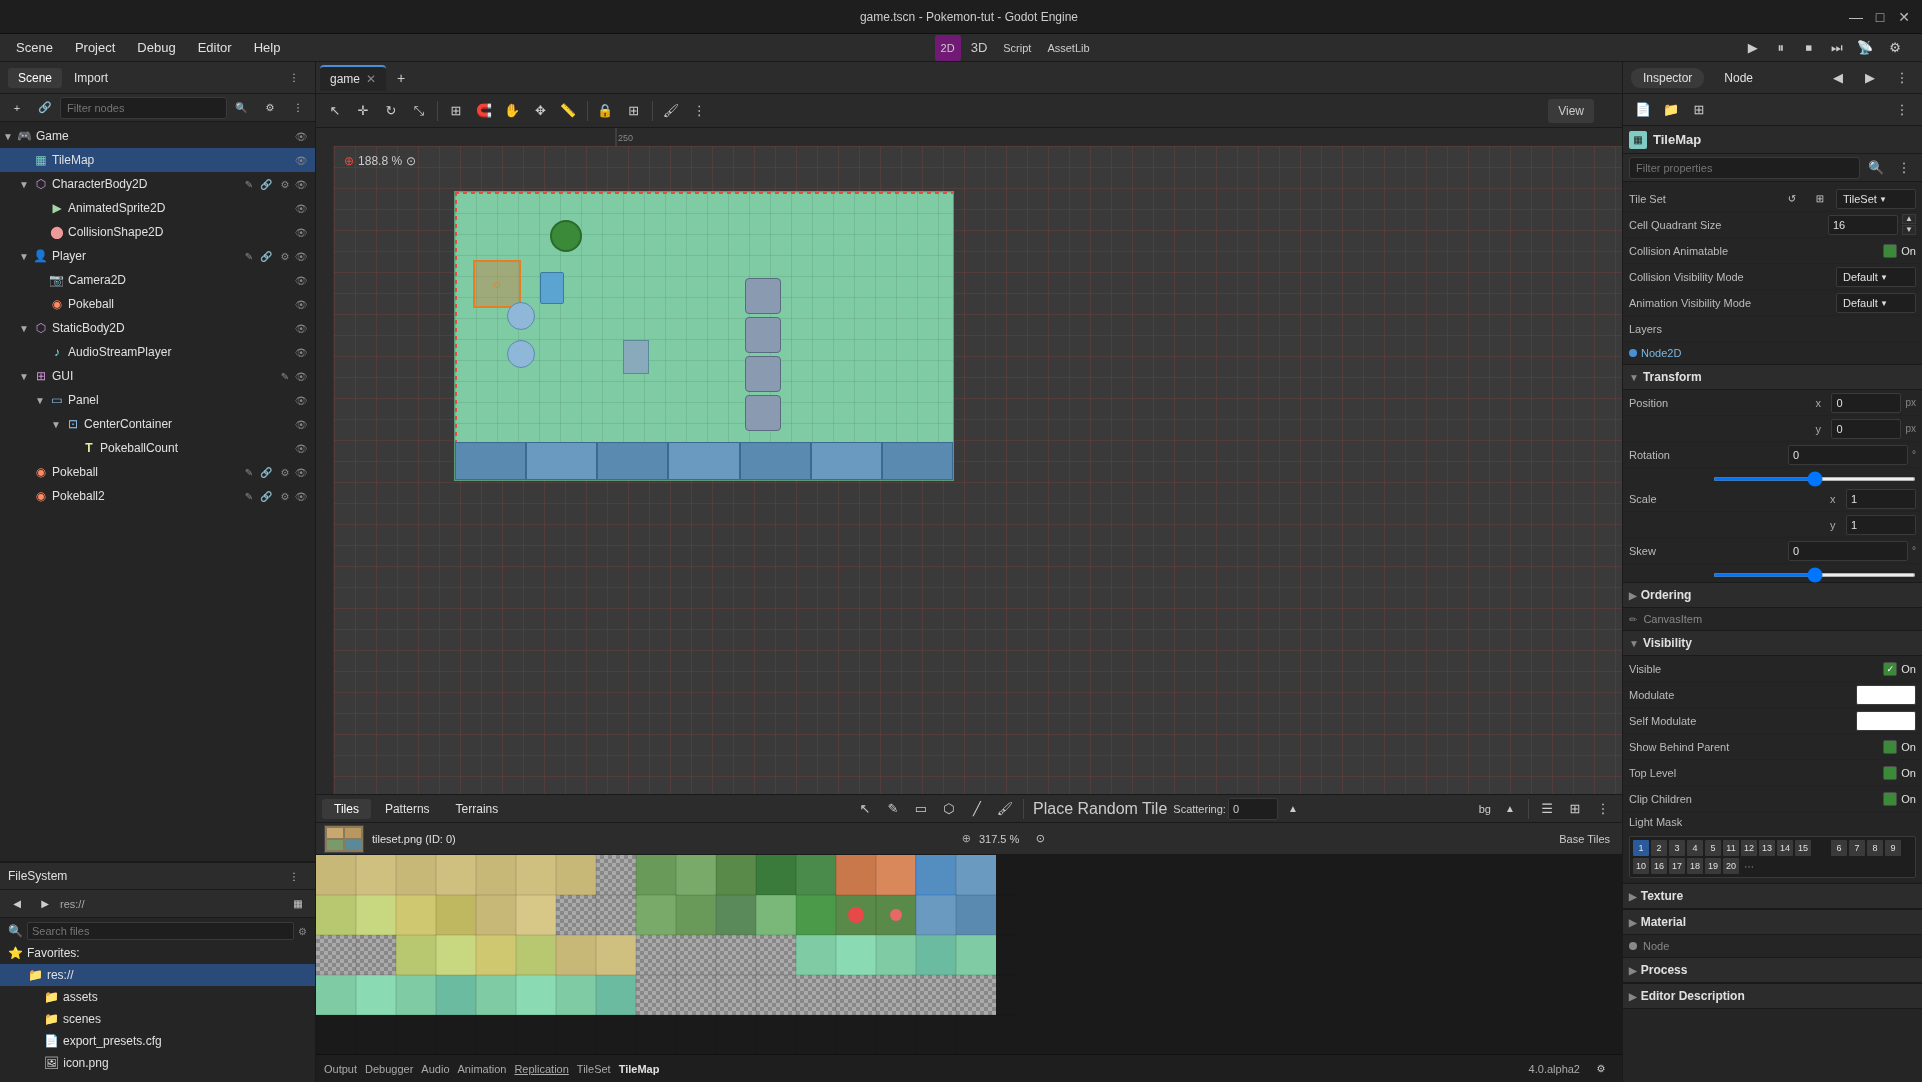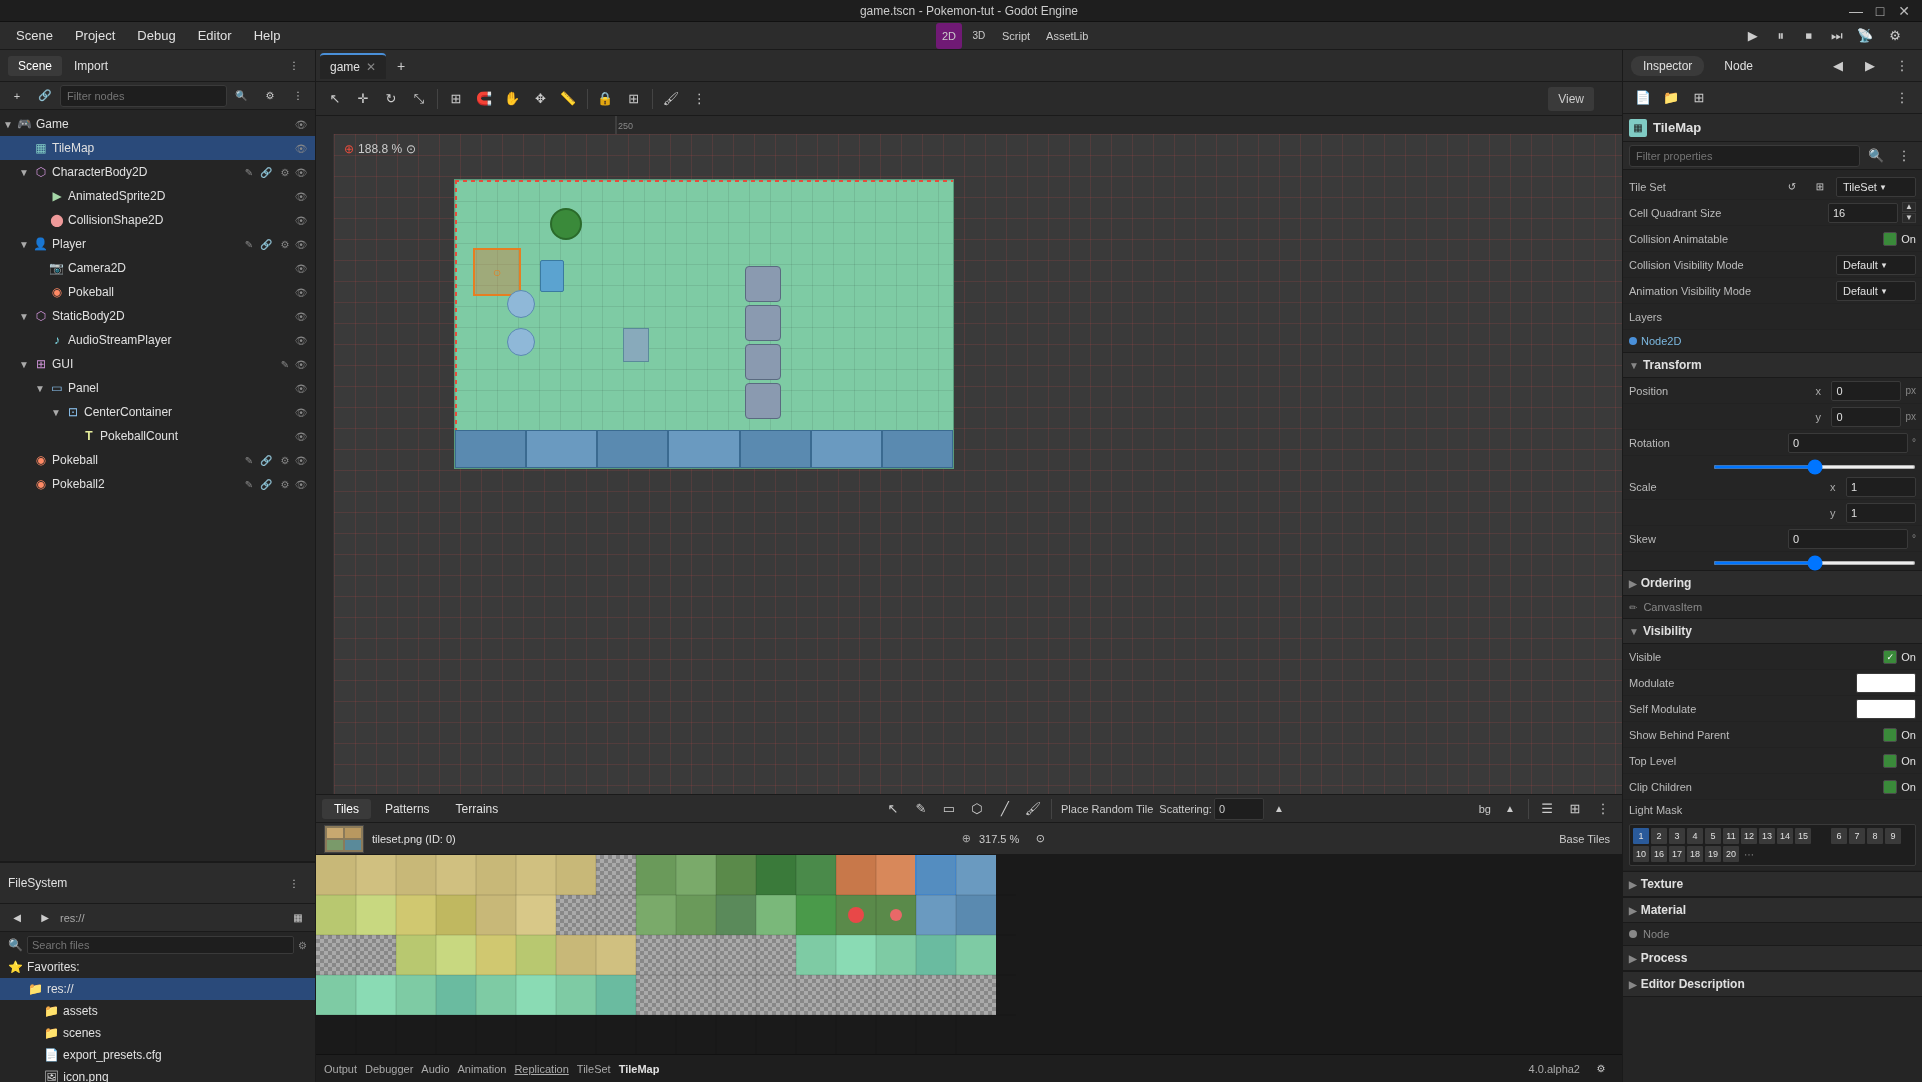--- a/index.html
+++ b/index.html
@@ -11,21 +11,21 @@
       width: 1922px;
       height: 1082px;
       overflow: hidden;
       display: flex;
       flex-direction: column;
     }
 
     
     .title-bar {
       background: #1e1e1e;
-      height: 22px;
+      height: 34px;
       display: flex;
       align-items: center;
       justify-content: space-between;
       padding: 0 10px;
       border-bottom: 1px solid #111;
     }
     .title-bar-center {
       flex: 1;
       text-align: center;
       font-size: 12px;
@@ -231,21 +231,21 @@
 
     
     .filesystem-panel {
       height: 220px;
       display: flex;
       flex-direction: column;
       border-top: 1px solid #1a1a1a;
     }
     .fs-header {
       background: #2c2c2c;
-      height: 41px;
+      height: 27px;
       display: flex;
       align-items: center;
       padding: 0 8px;
       border-bottom: 1px solid #1a1a1a;
       gap: 4px;
       font-size: 12px;
     }
     .fs-toolbar {
       height: 28px;
       display: flex;
@@ -725,21 +725,21 @@
   <div class="menu-item">Debug</div>
   <div class="menu-item">Editor</div>
   <div class="menu-item">Help</div>
   <div style="flex:1;"></div>
 
   <div style="display:flex;gap:4px;align-items:center;">
     <button class="toolbar-btn" style="background:#701a75;">
       <span style="font-size:11px;">2D</span>
     </button>
     <button class="toolbar-btn">
-      <span style="font-size:10px;">3D</span>
+      <span style="font-size:13px;">3D</span>
     </button>
     <button class="toolbar-btn">
       <span style="font-size:11px;">Script</span>
     </button>
     <button class="toolbar-btn">
       <span style="font-size:11px;">AssetLib</span>
     </button>
   </div>
   <div style="flex:1;"></div>
 
@@ -1120,21 +1120,21 @@
         <div class="bottom-tab">Terrains</div>
         <div style="flex:1;"></div>
 
         <button class="ed-btn" style="width:24px;height:24px;">↖</button>
         <button class="ed-btn" style="width:24px;height:24px;">✎</button>
         <button class="ed-btn" style="width:24px;height:24px;">▭</button>
         <button class="ed-btn" style="width:24px;height:24px;">⬡</button>
         <button class="ed-btn" style="width:24px;height:24px;">╱</button>
         <button class="ed-btn" style="width:24px;height:24px;">🖌</button>
         <div class="toolbar-separator"></div>
-        <span style="font-size:11px;color:#ccc;margin:0 4px;">Place Random Tile</span>
+        <span style="font-size:16px;color:#ccc;margin:0 4px;">Place Random Tile</span>
         <span style="font-size:11px;color:#ccc;">Scattering:</span>
         <input type="text" class="scattering-input" value="0" style="">
         <button class="ed-btn" style="width:20px;height:20px;font-size:10px;">▲</button>
         <div style="flex:0.5;"></div>
         <span style="font-size:11px;color:#ccc;margin-right:4px;">bg</span>
         <button class="ed-btn" style="width:20px;height:20px;font-size:10px;">▲</button>
         <div class="toolbar-separator"></div>
         <button class="ed-btn" style="width:24px;height:24px;">☰</button>
         <button class="ed-btn" style="width:24px;height:24px;">⊞</button>
         <button class="ed-btn" style="width:24px;height:24px;">⋮</button>

